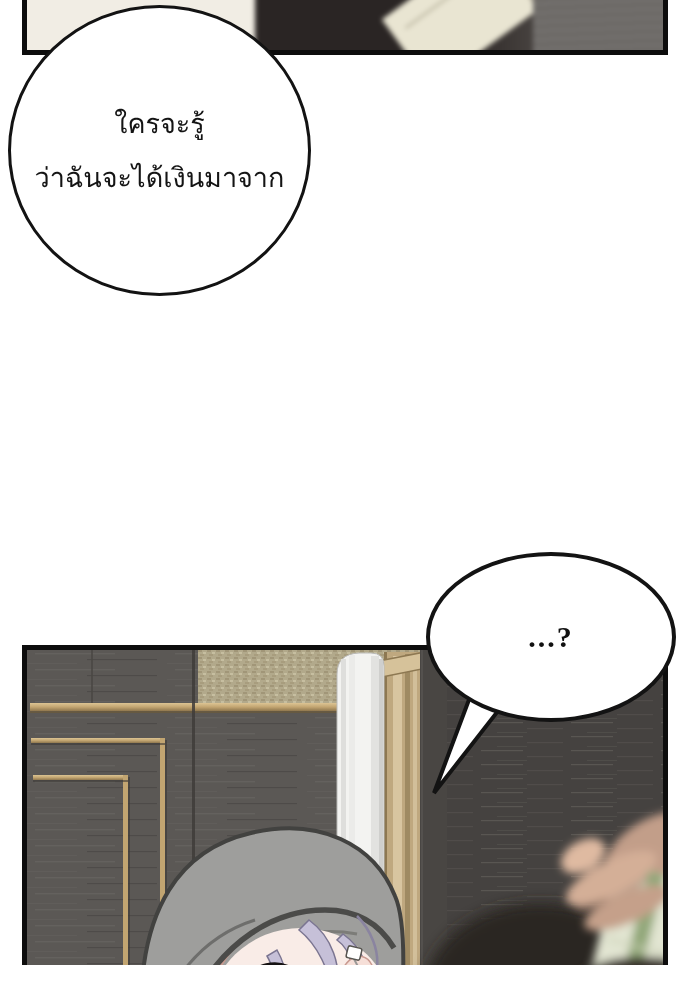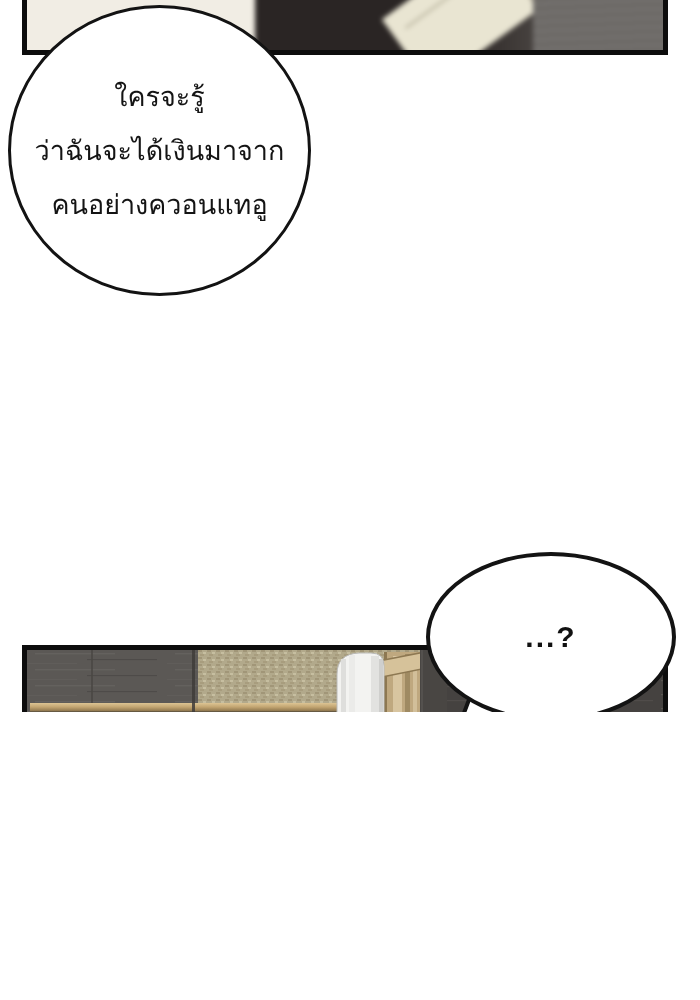--- a/index.html
+++ b/index.html
@@ -1,17 +1,17 @@
 <!DOCTYPE html>
 <html><head>
 <meta charset="utf-8">
 <style>
   html,body{margin:0;padding:0;background:#ffffff;}
-  .page{position:relative;width:700px;height:712px;background:#ffffff;overflow:hidden;
-        font-family:Liberation Sans, sans-serif;}
+  .page{position:relative;width:700px;height:965px;background:#ffffff;overflow:hidden;
+        font-family:Liberation Serif, serif;}
   .abs{position:absolute;}
 
   
   .panel-top{left:22px;top:0;width:646px;height:55px;box-sizing:border-box;
              border:5px solid #0d0d0d;border-top:none;background:#f1ede4;overflow:hidden;z-index:1;}
   .p1-art{position:absolute;left:-6px;top:-6px;right:-6px;bottom:-6px;filter:blur(2.5px);}
   .p1-cream{left:0;top:0;width:240px;height:66px;background:#f1ede4;}
   .p1-dark{left:234px;top:0;width:286px;height:66px;
            background:linear-gradient(90deg,#2a2524 0 72%,#4a4542 100%);}
   .p1-paper{left:372px;top:-24px;width:132px;height:84px;background:#e9e5d2;
@@ -51,21 +51,20 @@
       <div class="abs p1-paper">
         <div class="p1-paper-line"></div>
       </div>
       <div class="abs p1-gray"></div>
     </div>
   </div>
 
   <div class="abs bubble-main">
     <div>ใครจะรู้</div>
     <div>ว่าฉันจะได้เงินมาจาก</div>
-    <div>คนอย่างควอนแทอู</div>
   </div>
 
   <div class="abs panel-scene">
     <svg viewBox="0 0 636 350">
       <defs>
         <linearGradient id="gold" x1="0" y1="0" x2="0" y2="1">
           <stop offset="0" stop-color="#dcc493"></stop>
             <stop offset=".5" stop-color="#c2a571"></stop>
             <stop offset="1" stop-color="#8f774e"></stop>
         </linearGradient>

